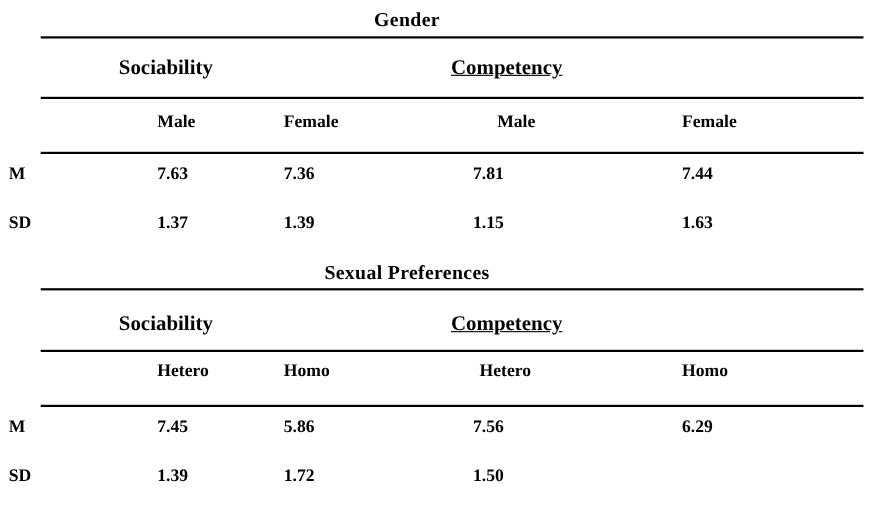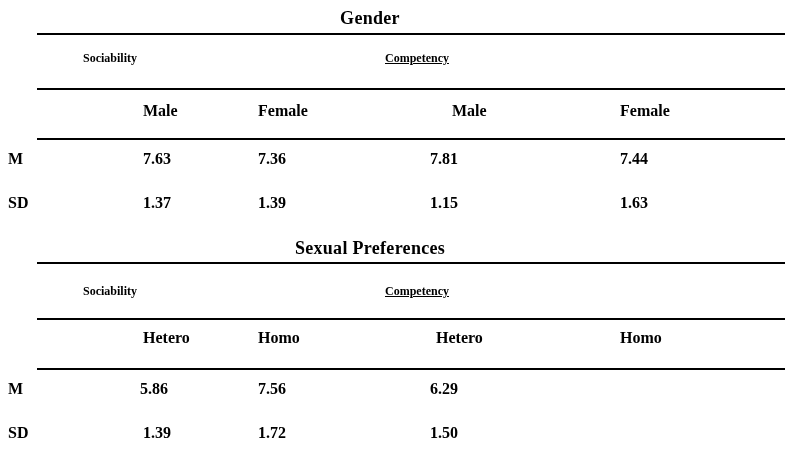--- a/index.html
+++ b/index.html
@@ -29,22 +29,22 @@
 
   .rule {
     margin-left: 37px;
     width: 748px;
     height: 2px;
     background: #000000;
   }
 
   .group-row {
     display: flex;
-    padding-left: 83px;
-    font-size: 12px;
+    padding-left: 108px;
+    font-size: 19px;
   }
   .t1 .group-row { height: 53px; padding-top: 16px; }
   .t2 .group-row { height: 54px; padding-top: 20px; }
   .group-row .g1 { width: 302px; }
   .group-row .g2 { flex: 1; text-decoration: underline; }
 
   .grid-row {
     display: grid;
     grid-template-columns: 132px 118px 172px 190px 1fr;
     padding-left: 8px;
@@ -119,20 +119,21 @@
       <div class="c0"></div>
       <div class="c1">Hetero</div>
       <div class="c2">Homo</div>
       <div class="c3">Hetero</div>
       <div class="c4">Homo</div>
     </div>
     <div class="rule"></div>
 
     <div class="grid-row row-m">
       <div class="c0">M</div>
+      <div class="c1">7.45</div>
       <div class="c2">5.86</div>
       <div class="c3">7.56</div>
       <div class="c4">6.29</div>
     </div>
 
     <div class="grid-row row-sd">
       <div class="c0">SD</div>
       <div class="c1">1.39</div>
       <div class="c2">1.72</div>
       <div class="c3">1.50</div>

